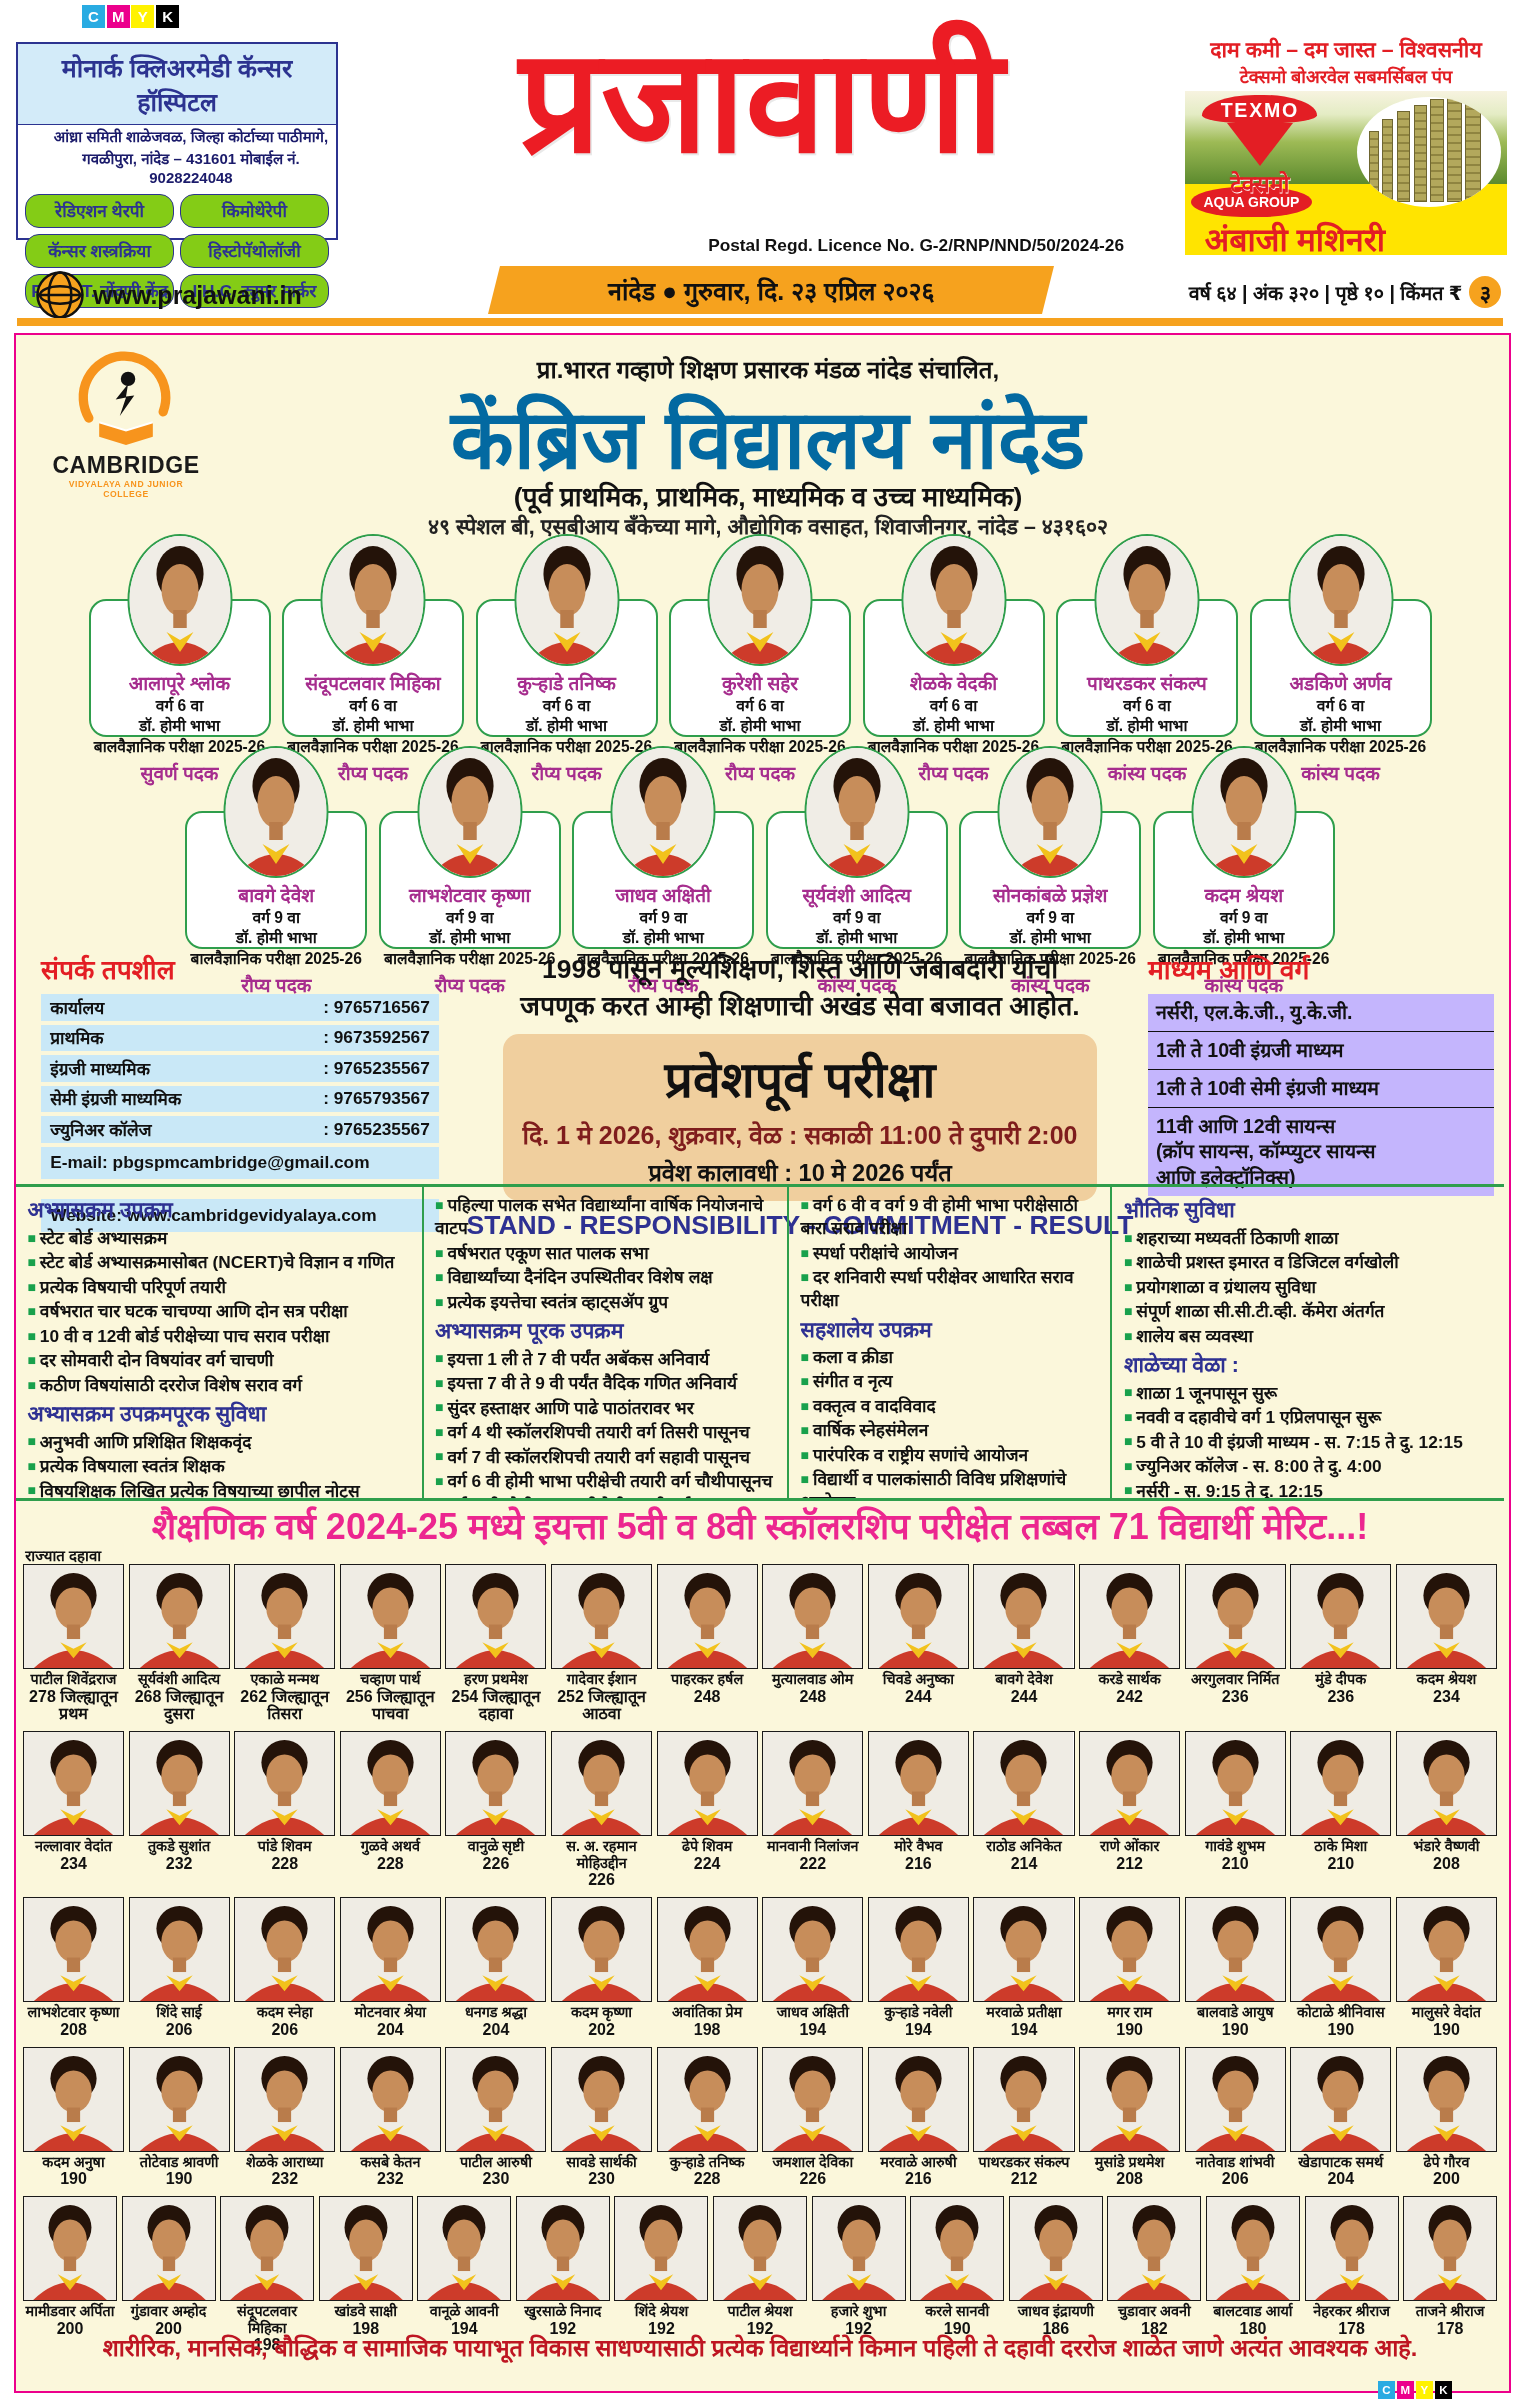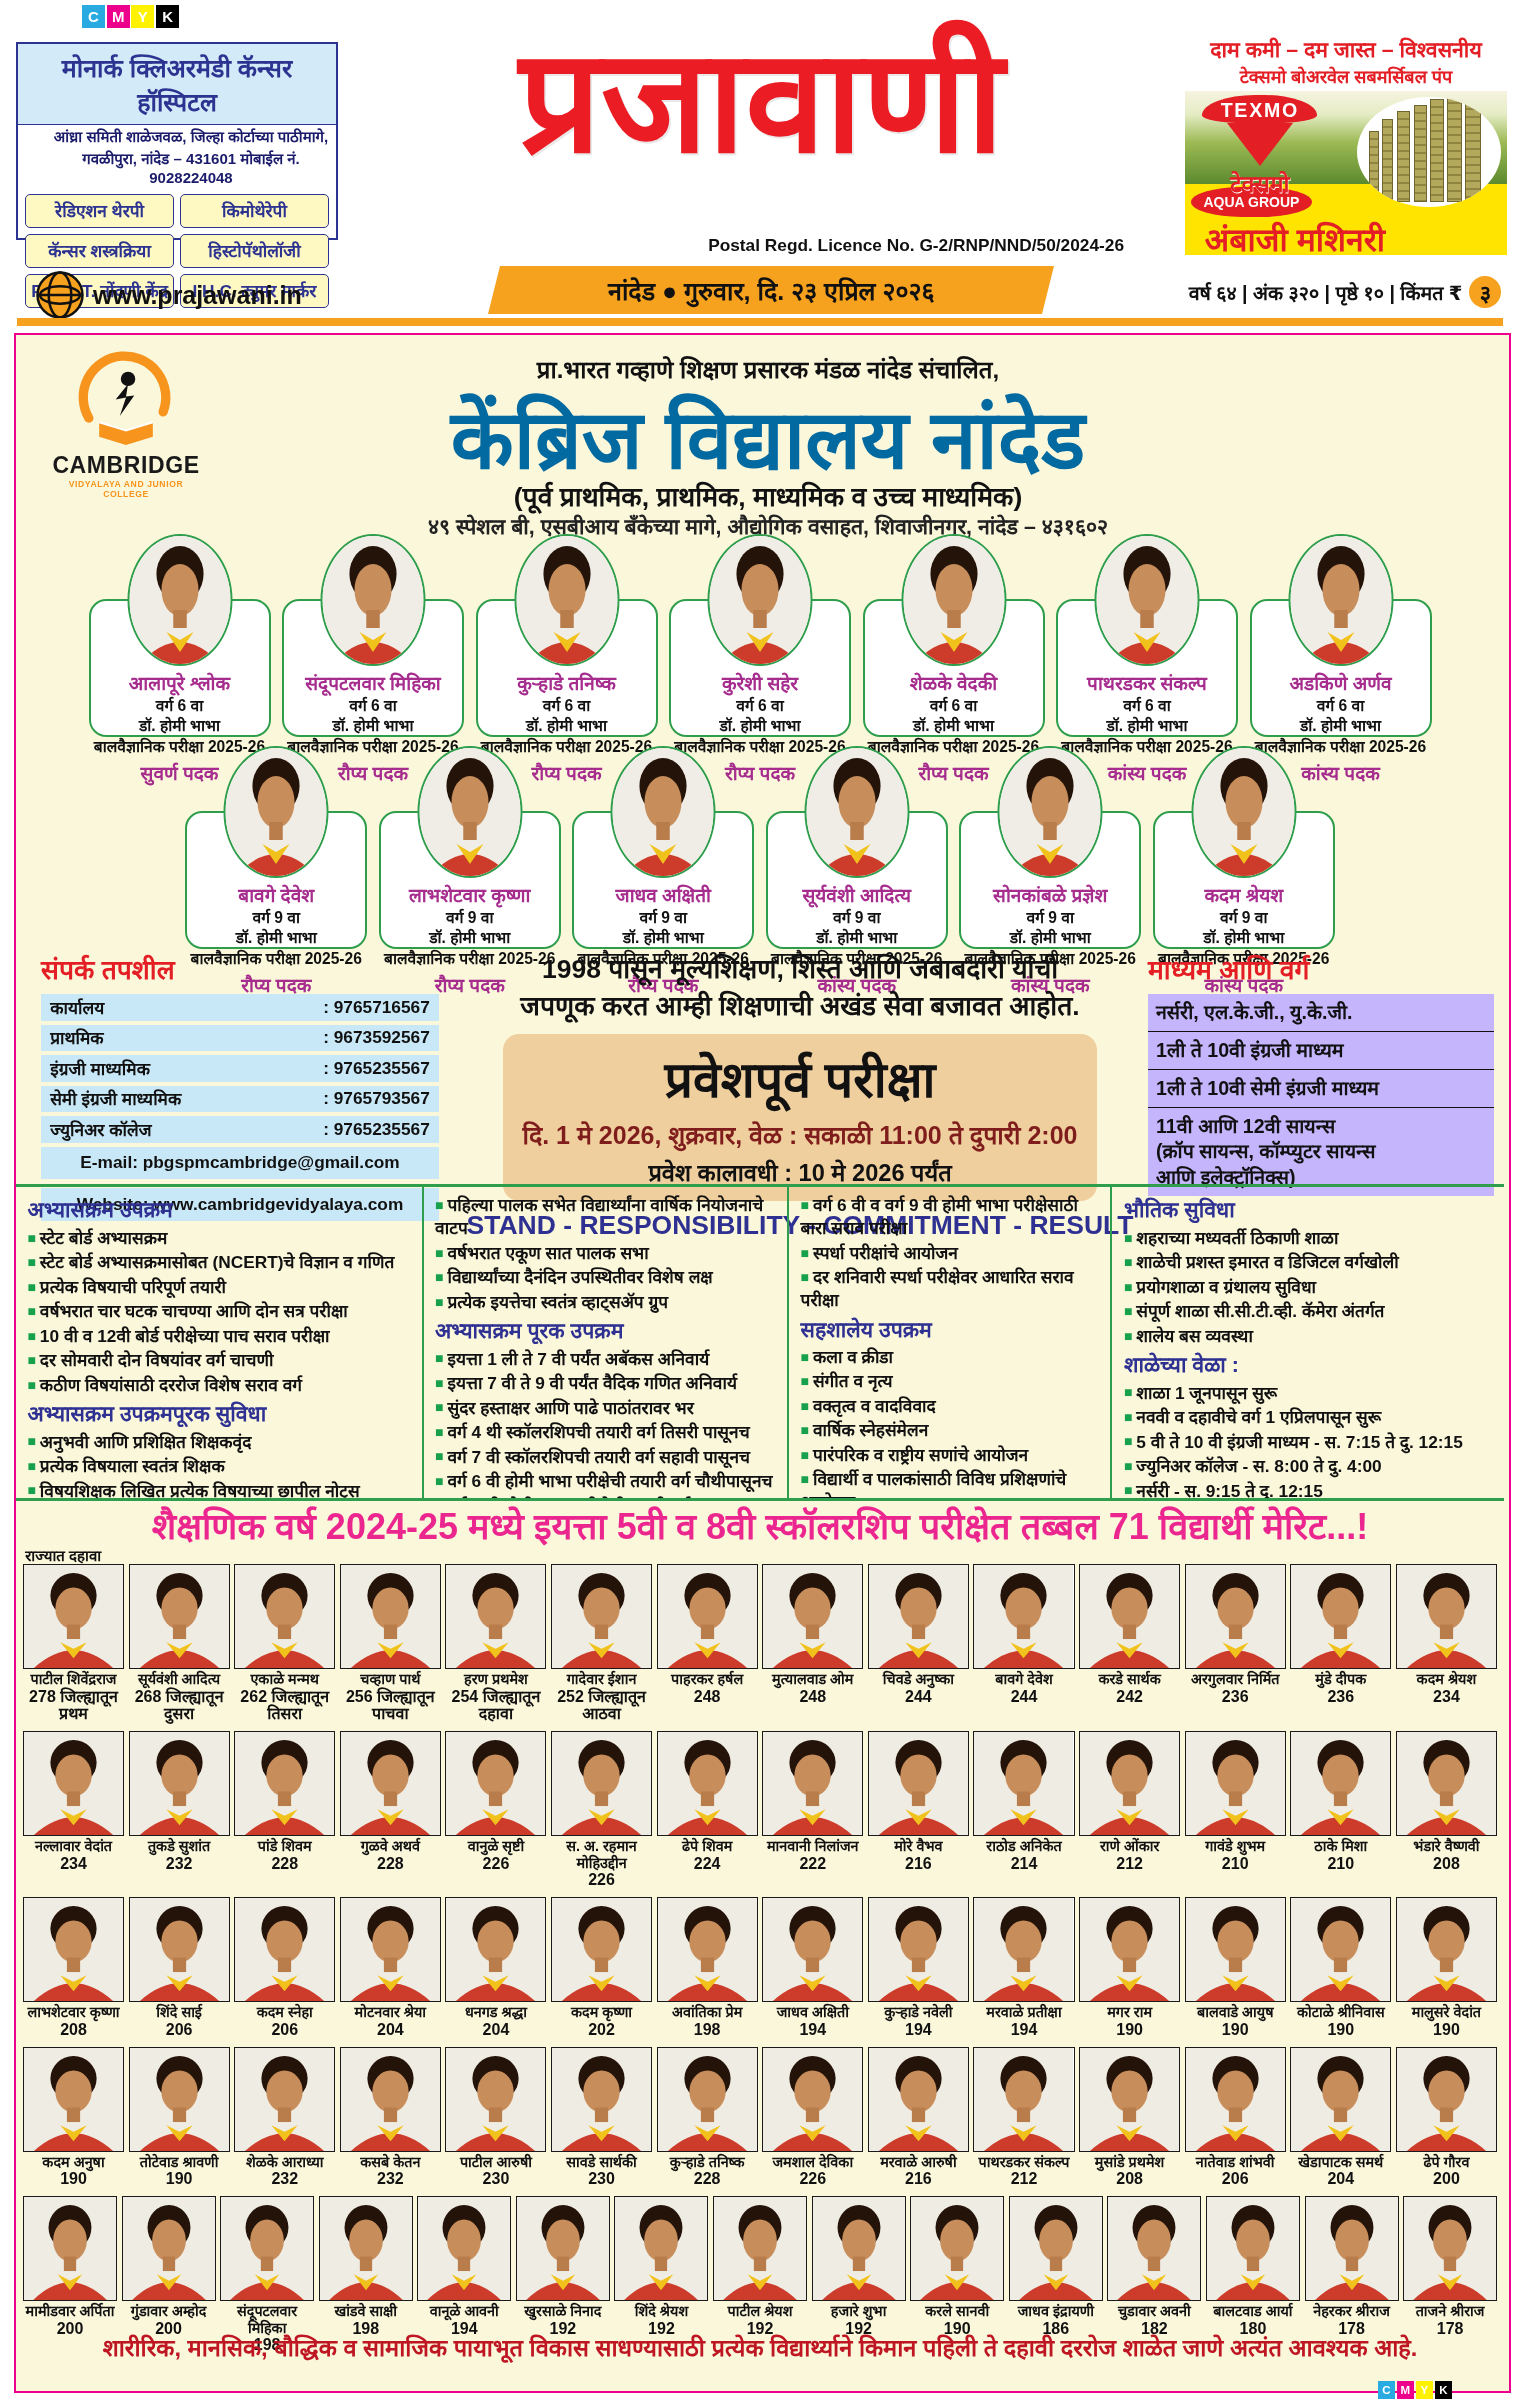--- a/index.html
+++ b/index.html
@@ -13,21 +13,21 @@
   .cmyk span:nth-child(1){background:#29ABE2;}
   .cmyk span:nth-child(2){background:#EC008C;}
   .cmyk span:nth-child(3){background:#FFF200;color:#fff;}
   .cmyk span:nth-child(4){background:#000;}
   
   .hosp{left:16px;top:42px;width:318px;height:194px;border:2.9px solid #2C3390;background:#fff;}
   .hosp-title{background:#D3EBF9;color:#2C3390;font-weight:bold;font-size:25px;text-align:center;
               padding:5.8px 2.3px;border-bottom:1.7px solid #2C3390;}
   .hosp-addr{color:#1b1b6b;font-weight:bold;font-size:15px;text-align:center;line-height:1.25;margin-top:3.5px;padding-left:28px;}
   .hosp-grid{display:grid;grid-template-columns:1fr 1fr;gap:5.8px;padding:5.8px 7px;}
-  .hosp-pill{background:#fef9c3;border:1.7px solid #2C3390;border-radius:5px;color:#2C3390;
+  .hosp-pill{background:#84cc16;border:1.7px solid #2C3390;border-radius:14px;color:#2C3390;
              font-weight:bold;font-size:17.3px;text-align:center;padding:4.6px 1.2px;}
   
   .mast{left:352px;top:23px;width:819px;text-align:center;}
   .mast-name{font-size:144px;line-height:1.1;font-weight:800;color:#EC1C24;
              text-shadow:1.7px 1.7px 0 #e9e9e9;}
   .postal{left:680px;top:235px;width:444px;text-align:right;font-size:17.3px;font-weight:bold;color:#111;}
   
   .texmo{left:1185px;top:32px;width:322px;height:233px;background:#fff;overflow:hidden;}
   .tx-l1{color:#E31E24;font-weight:bold;font-size:21.3px;text-align:center;margin-top:2.3px;}
   .tx-l2{color:#E31E24;font-weight:bold;font-size:18px;text-align:center;margin-top:1.2px;}
@@ -78,21 +78,21 @@
            border:2.9px solid #2F9E4C;border-radius:50%;overflow:hidden;background:#fff;z-index:2;}
   .m-name{color:#A62D8E;font-weight:800;font-size:19px;}
   .m-line{color:#111;font-weight:bold;font-size:15.6px;line-height:1.3;}
   .m-medal{color:#A62D8E;font-weight:800;font-size:19px;margin-top:3.5px;}
   
   .contact{left:25px;top:616px;width:398px;}
   .c-head{color:#E31E24;font-weight:800;font-size:26.5px;margin-bottom:7px;}
   .c-row{background:#C9E8F7;display:flex;justify-content:flex-start;gap:5.8px;align-items:center;
          height:26.5px;margin-bottom:4px;padding:0 9.2px;font-weight:bold;color:#111;}
   .c-row .l{font-size:17.3px;flex:1;} .c-row .v{font-size:17.3px;}
-  .c-wide{background:#C9E8F7;font-size:17.3px;font-weight:bold;color:#111;padding:5.8px 9.2px;margin-bottom:9px;text-align:center;}
+  .c-wide{background:#C9E8F7;font-size:17.3px;font-weight:bold;color:#111;padding:5.8px 9.2px;margin-bottom:20px;}
   .mid{left:444px;top:616px;width:680px;text-align:center;}
   .m1998{font-size:26.5px;font-weight:800;color:#111;line-height:1.4;}
   .exambox{margin:9.2px auto 0;width:582px;background:#F0CF9E;border-radius:16px;padding:9.2px 5.8px 12.7px;}
   .exam-t{font-size:50px;font-weight:800;color:#111;}
   .exam-d{font-size:25px;font-weight:800;color:#7f1d1d;margin-top:5.8px;}
   .exam-p{font-size:23.6px;font-weight:800;color:#111;margin-top:4.6px;}
   .motto{font-size:26.5px;font-weight:800;color:#2E3192;margin-top:9.2px;}
   .medium{left:1132px;top:616px;width:346px;}
   .md-box{background:#c4b5fd;}
   .md-row{border-bottom:1.7px solid #111;padding:5.8px 8px;font-size:19.6px;font-weight:bold;color:#111;

